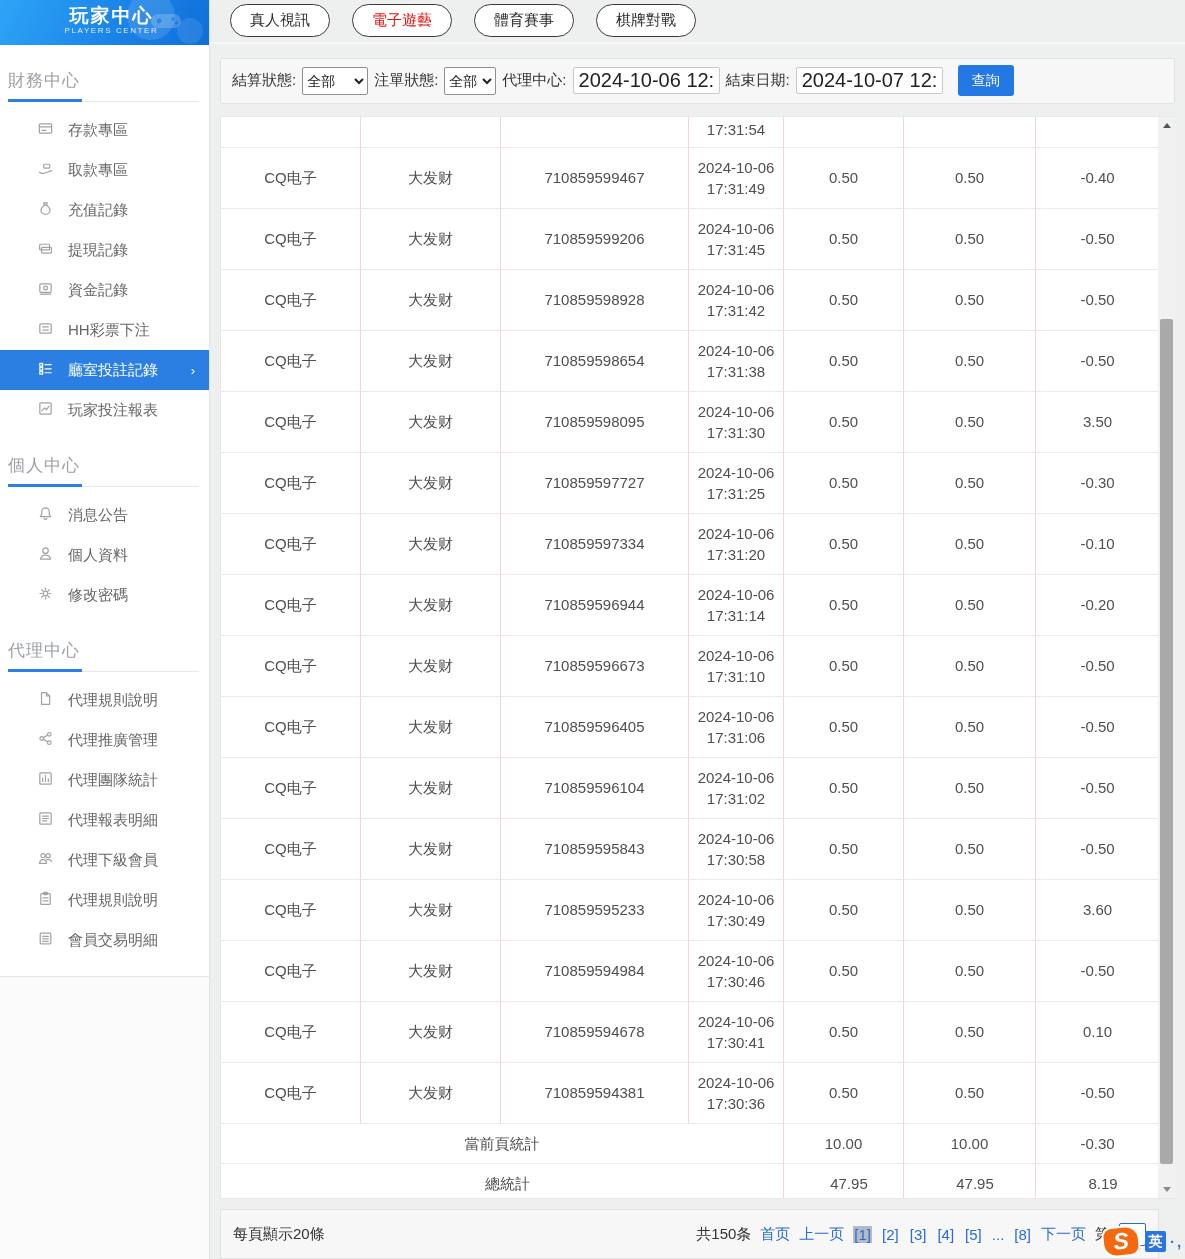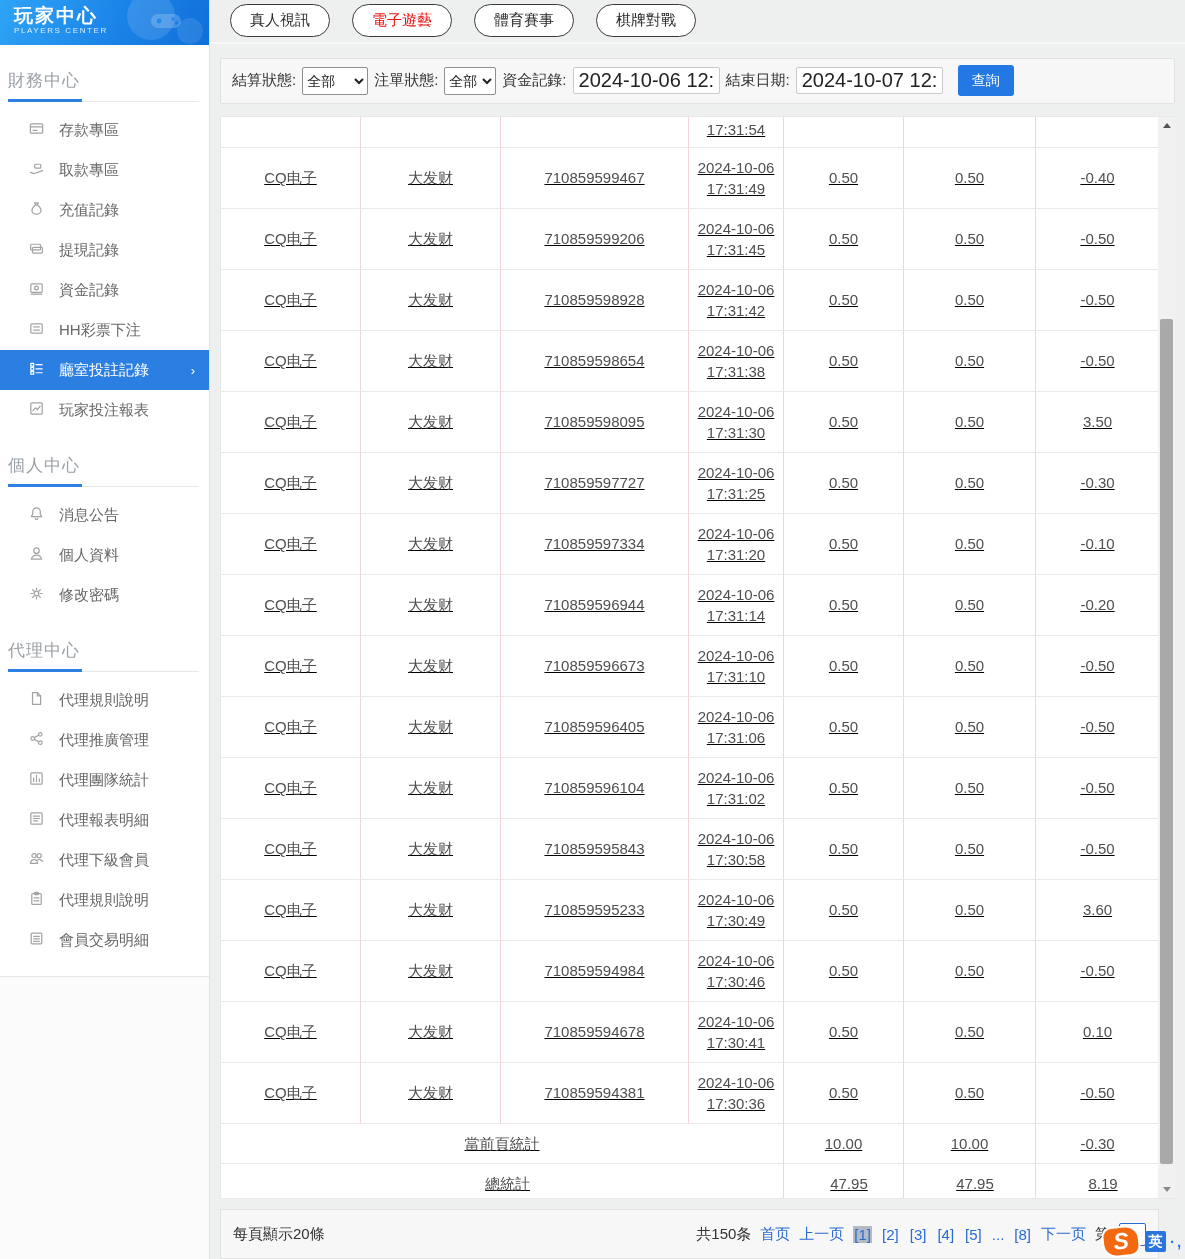--- a/index.html
+++ b/index.html
@@ -1,54 +1,54 @@
 <!DOCTYPE html>
 <html><head>
 <meta charset="utf-8">
 <style>
   * { margin:0; padding:0; box-sizing:border-box; }
   html,body { width:1185px; height:1259px; overflow:hidden; }
   body { font-family:"Liberation Sans","DejaVu Sans",sans-serif; background:#eef0ef; position:relative; display:flex; }
 
   
   .sidebar { width:210px; min-width:210px; background:#fff; border-right:1px solid #e2e2e2; display:flex; flex-direction:column; }
-  .sb-header { height:45px; background:linear-gradient(115deg,#2ea4f6 0%,#1b84e8 55%,#0f6fd9 100%); position:relative; overflow:hidden; padding:5px 0 0 14px; }
+  .sb-header { height:45px; background:linear-gradient(115deg,#2ea4f6 0%,#1b84e8 55%,#0f6fd9 100%); position:relative; overflow:hidden; padding:5px 0 0 14px;text-align:center; }
   .sb-title { color:#fff; font-size:19px; font-weight:bold; letter-spacing:2px; line-height:21px; }
   .sb-sub { color:rgba(255,255,255,.85); font-size:8px; letter-spacing:1.6px; }
   .sb-decor { position:absolute; right:4px; top:0; width:80px; height:45px; }
   .sb-decor .c1 { position:absolute; right:30px; top:-8px; width:48px; height:48px; border-radius:50%; background:rgba(255,255,255,.12); }
   .sb-decor .c2 { position:absolute; right:2px; top:18px; width:26px; height:26px; border-radius:50%; background:rgba(255,255,255,.10); }
   .sb-decor svg { position:absolute; right:22px; top:8px; opacity:.55; }
   .sb-menuwrap { background:#fff; border-bottom:1px solid #e4e4e4; padding-bottom:16px; }
   .sb-rest { flex:1; background:#fbfbfb; }
   .section-title { margin:24px 0 7px 8px; font-size:17px; color:#9aa0a6; letter-spacing:1px; }
   .section-line { height:3px; background:transparent; border-bottom:1px solid #e7e7e7; margin:0 10px 8px 8px; position:relative; }
   .section-line::before { content:""; position:absolute; left:0; top:0; height:3px; width:74px; background:#2b7fe2; }
-  .menu-item { height:40px; display:flex; align-items:center; padding-left:28px; gap:14px; color:#666; font-size:15px; cursor:pointer; }
+  .menu-item { height:40px; display:flex; align-items:center; padding-left:37px; gap:14px; color:#666; font-size:15px; cursor:pointer; }
   .menu-item svg { width:17px; height:17px; stroke:#a3a3a3; fill:none; stroke-width:1.3; stroke-linecap:round; stroke-linejoin:round; flex:none; }
   .menu-item.active { background:#2b7fe2; color:#fff; }
   .menu-item.active svg { stroke:#fff; }
   .menu-chev { margin-left:auto; margin-right:14px; color:#fff; font-size:13px; }
 
   
   .main { flex:1; display:flex; flex-direction:column; background:#eef0ef; }
   .tabbar { height:44px; display:flex; align-items:center; gap:22px; padding-left:20px; border-bottom:2px solid #f7f8f7; }
   .tab { height:33px; padding:0 19px; border:1px solid #3a3a3a; border-radius:17px; background:#fff; font-size:15px; color:#2b2b2b; display:flex; align-items:center; cursor:pointer; }
   .tab.active { color:#e8100c; }
 
   .filterbar { margin:14px 10px 12px 10px; height:46px; background:#f7f7f7; border:1px solid #e2e2e2; border-radius:2px; display:flex; align-items:center; padding:0 11px; font-size:15px; color:#333; gap:6px; }
   .sel { height:28px; border:1px solid #8f8f8f; background:#fff; font-size:14px; color:#222; border-radius:2px; }
   .sel-settle { width:66px; }
   .sel-order { width:52px; }
   .date { width:147px; height:27px; border:1px solid #c9c9c9; font-size:20px; color:#222; padding:0 5px; border-radius:2px; font-family:inherit; }
   .search-btn { margin-left:9px; height:31px; padding:0 14px; background:#2478e4; color:#fff; border:none; border-radius:3px; font-size:14px; cursor:pointer; }
 
   
   .table-wrap { position:relative; margin:0 10px; height:1087px; background:#fff; border:1px solid #e8e8e8; border-right:none; overflow:hidden; }
-  #table-grid { display:grid; grid-template-columns:140px 140px 188px 95px 120px 132px 1fr; width:938px;text-decoration:underline; }
+  #table-grid { display:grid; grid-template-columns:140px 140px 188px 95px 120px 132px 1fr; width:938px; }
   .cell { border-right:1px solid #f0d6d6; border-bottom:1px solid #eaeaea; display:flex; align-items:center; justify-content:center; font-size:15px; color:#4f4f4f; flex-direction:column; line-height:21px; }
   .cell.lastcol { border-right:none; }
   .h-partial { height:31px; justify-content:flex-start; padding-top:2px; }
   .h-row { height:61px; }
   .h-sum { height:40px; }
   .span4 { grid-column:1 / span 4; }
   .no-bb { border-bottom:none;padding-left:11px; }
 
   .vscroll { position:absolute; top:0; right:0; bottom:0; width:17px; background:#f1f1f1; }
   .vs-btn { height:17px; display:flex; align-items:center; justify-content:center; }
@@ -248,21 +248,21 @@
       <button class="tab active">電子遊藝</button>
       <button class="tab">體育賽事</button>
       <button class="tab">棋牌對戰</button>
     </div>
 
   <div class="filterbar">
     <span>結算狀態:</span>
     <select class="sel sel-settle"><option>全部</option></select>
     <span>注單狀態:</span>
     <select class="sel sel-order"><option>全部</option></select>
-    <span>資金記錄:</span>
+    <span>代理中心:</span>
     <input class="date" value="2024-10-06 12:00:00" style="">
     <span>結束日期:</span>
     <input class="date" value="2024-10-07 12:00:00" style="">
     <button class="search-btn">查詢</button>
   </div>
 
   <div class="table-wrap">
     <div id="table-grid">
         <div class="cell h-partial"></div>
         <div class="cell h-partial"></div>

